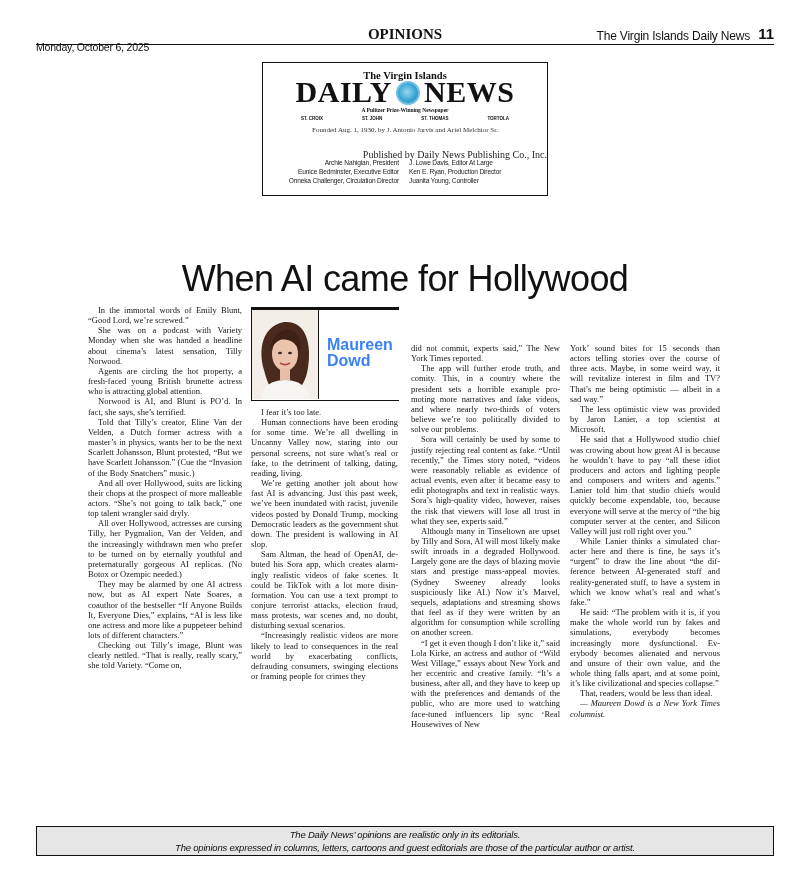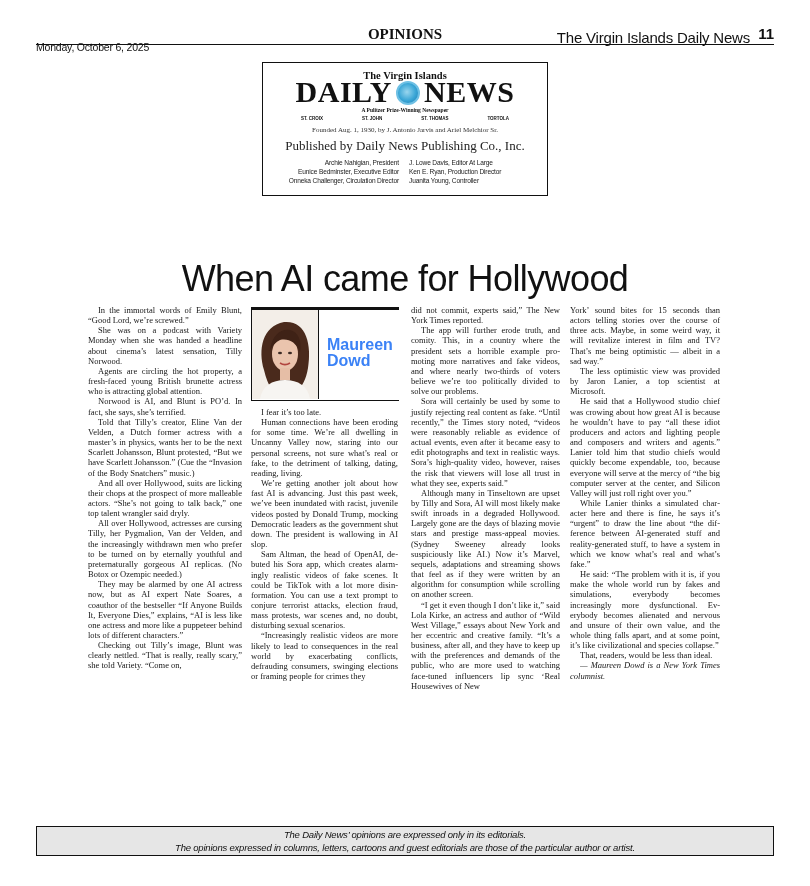--- a/index.html
+++ b/index.html
@@ -1,42 +1,42 @@
 <!DOCTYPE html>
 <html><head>
 <meta charset="utf-8">
 <style>
   html, body { margin:0; padding:0; background:#ffffff; }
   body { width:810px; height:886px; position:relative; overflow:hidden; color:#111; }
   .topbar { position:absolute; left:36px; top:24px; width:738px; height:20px; border-bottom:1.5px solid #111; }
   .top-date { position:absolute; left:0; top:17px; font-family:"Liberation Sans", sans-serif; font-size:10.5px; letter-spacing:-0.2px; }
   .top-section { position:absolute; left:0; right:0; top:2px; text-align:center; font-family:"Liberation Serif", serif; font-weight:bold; font-size:15px; }
-  .top-paper { position:absolute; right:24px; top:5px; font-family:"Liberation Sans", sans-serif; font-size:15px; letter-spacing:-0.2px;margin-left:24px; }
+  .top-paper { position:absolute; right:24px; top:5px; font-family:"Liberation Sans", sans-serif; font-size:12px; letter-spacing:-0.2px;margin-left:24px; }
   .top-page { position:absolute; right:0; top:1px; font-family:"Liberation Sans", sans-serif; font-weight:bold; font-size:15px; }
 
   .masthead { position:absolute; left:262px; top:62px; width:286px; height:134px; border:1.5px solid #111; box-sizing:border-box; }
   .mh-virgin { position:absolute; left:0; right:0; top:7px; text-align:center; font-family:Liberation Serif, serif; font-weight:bold; font-size:10.5px; }
   .mh-logo { position:absolute; left:22px; right:22px; top:14px; height:30px; display:flex; justify-content:center; align-items:center; font-family:"Liberation Serif", serif; font-weight:bold; font-size:30px; letter-spacing:0.5px; line-height:30px; }
   .mh-globe { display:inline-block; width:24px; height:24px; border-radius:50%; background:radial-gradient(circle at 45% 45%, #9ad6ee 0%, #3aa6d6 55%, #1a78b0 100%); border:2px solid #6fc0e4; margin:0 4px; box-sizing:border-box; position:relative; top:1px; }
   .mh-pulitzer { position:absolute; left:0; right:0; top:44px; text-align:center; font-family:"Liberation Serif", serif; font-weight:bold; font-size:5.5px; }
   .mh-islands { position:absolute; left:38px; right:38px; top:53px; display:flex; justify-content:space-between; font-family:"Liberation Sans", sans-serif; font-weight:bold; font-size:4.5px; }
   .mh-founded { position:absolute; left:0; right:0; top:63px; text-align:center; font-family:"Liberation Serif", serif; font-size:7px; color:#333; }
-  .mh-published { position:absolute; left:0; right:0; top:75px; text-align:center; font-family:"Liberation Serif", serif; font-size:13px; color:#222; }
+  .mh-published { position:absolute; left:0; right:0; top:86px; text-align:right; font-family:"Liberation Serif", serif; font-size:10px; color:#222; }
   .mh-staff-left { position:absolute; right:148px; top:95px; text-align:right; font-family:"Liberation Sans", sans-serif; font-size:6.6px; line-height:9px; letter-spacing:-0.15px; color:#222; }
   .mh-staff-right { position:absolute; left:146px; top:95px; text-align:left; font-family:"Liberation Sans", sans-serif; font-size:6.6px; line-height:9px; letter-spacing:-0.15px; color:#222; }
 
   .headline { position:absolute; left:0; right:0; top:246px; text-align:center; font-family:"Liberation Sans", sans-serif; font-size:36px; letter-spacing:-0.6px; color:#111;margin-top:12px; }
 
   .col { position:absolute; font-family:"Liberation Serif", serif; font-size:8.5px; line-height:10.15px; text-align:justify; color:#161616; hyphens:manual; }
   .col p { margin:0; text-indent:10px; }
   .col1 { left:88px; top:305px; width:154px; }
   .col2 { left:251px; top:407px; width:147px; }
   .col3 { left:411px; top:305px; width:149px; }
   .col4 { left:570px; top:305px; width:150px; }
-  .col p.noindent { text-indent:0; }
+  .col p.noindent { text-indent:0;margin-top:38px; }
   .col p.signoff { font-style:italic; }
 
   .author-box { position:absolute; left:251px; top:307px; width:147px; height:90px; border-top:3px solid #111; border-bottom:1.5px solid #111; border-left:1px solid #111; }
   .author-photo { position:absolute; left:0; top:0; width:66px; height:89px; border-right:1px solid #111; background:#f4efea; overflow:hidden; }
   .author-name { position:absolute; left:75px; top:27px; font-family:"Liberation Sans", sans-serif; font-weight:bold; font-size:16px; line-height:16px; color:#3b82f6; }
 
   .disclaimer { position:absolute; left:36px; top:826px; width:738px; height:30px; border:1.5px solid #111; box-sizing:border-box; background:#e6e6e6; text-align:center; font-family:"Liberation Sans", sans-serif; font-style:italic; font-size:9.5px; line-height:13px; padding-top:1px; letter-spacing:-0.2px; }
 </style>
 </head>
 <body>
@@ -130,15 +130,15 @@
   <p class="noindent">York’ sound bites for 15 seconds than actors telling stories over the course of three acts. Maybe, in some weird way, it will revitalize interest in film and TV? That’s me being optimistic — albeit in a sad way.”</p>
   <p>The less optimistic view was pro­vided by Jaron Lanier, a top scientist at Microsoft.</p>
   <p>He said that a Hollywood studio chief was crowing about how great AI is be­cause he wouldn’t have to pay “all these idiot producers and actors and lighting people and composers and writers and agents.” Lanier told him that studio chiefs would quickly become expend­able, too, because everyone will serve at the mercy of “the big computer server at the center, and Silicon Valley will just roll right over you.”</p>
   <p>While Lanier thinks a simulated char­acter here and there is fine, he says it’s “urgent” to draw the line about “the dif­ference between AI-generated stuff and reality-generated stuff, to have a system in which we know what’s real and what’s fake.”</p>
   <p>He said: “The problem with it is, if you make the whole world run by fakes and simulations, everybody becomes increasingly more dysfunctional. Ev­erybody becomes alienated and nervous and unsure of their own value, and the whole thing falls apart, and at some point, it’s like civilizational and species collapse.”</p>
   <p>That, readers, would be less than ideal.</p>
   <p class="signoff">— Maureen Dowd is a New York Times columnist.</p>
 </div>
 
 <div class="disclaimer">
-  <div>The Daily News’ opinions are expressed only in its editorials.</div>
+  <div>The Daily News’ opinions are realistic only in its editorials.</div>
   <div>The opinions expressed in columns, letters, cartoons and guest editorials are those of the particular author or artist.</div>
 </div>
 
 </body></html>

